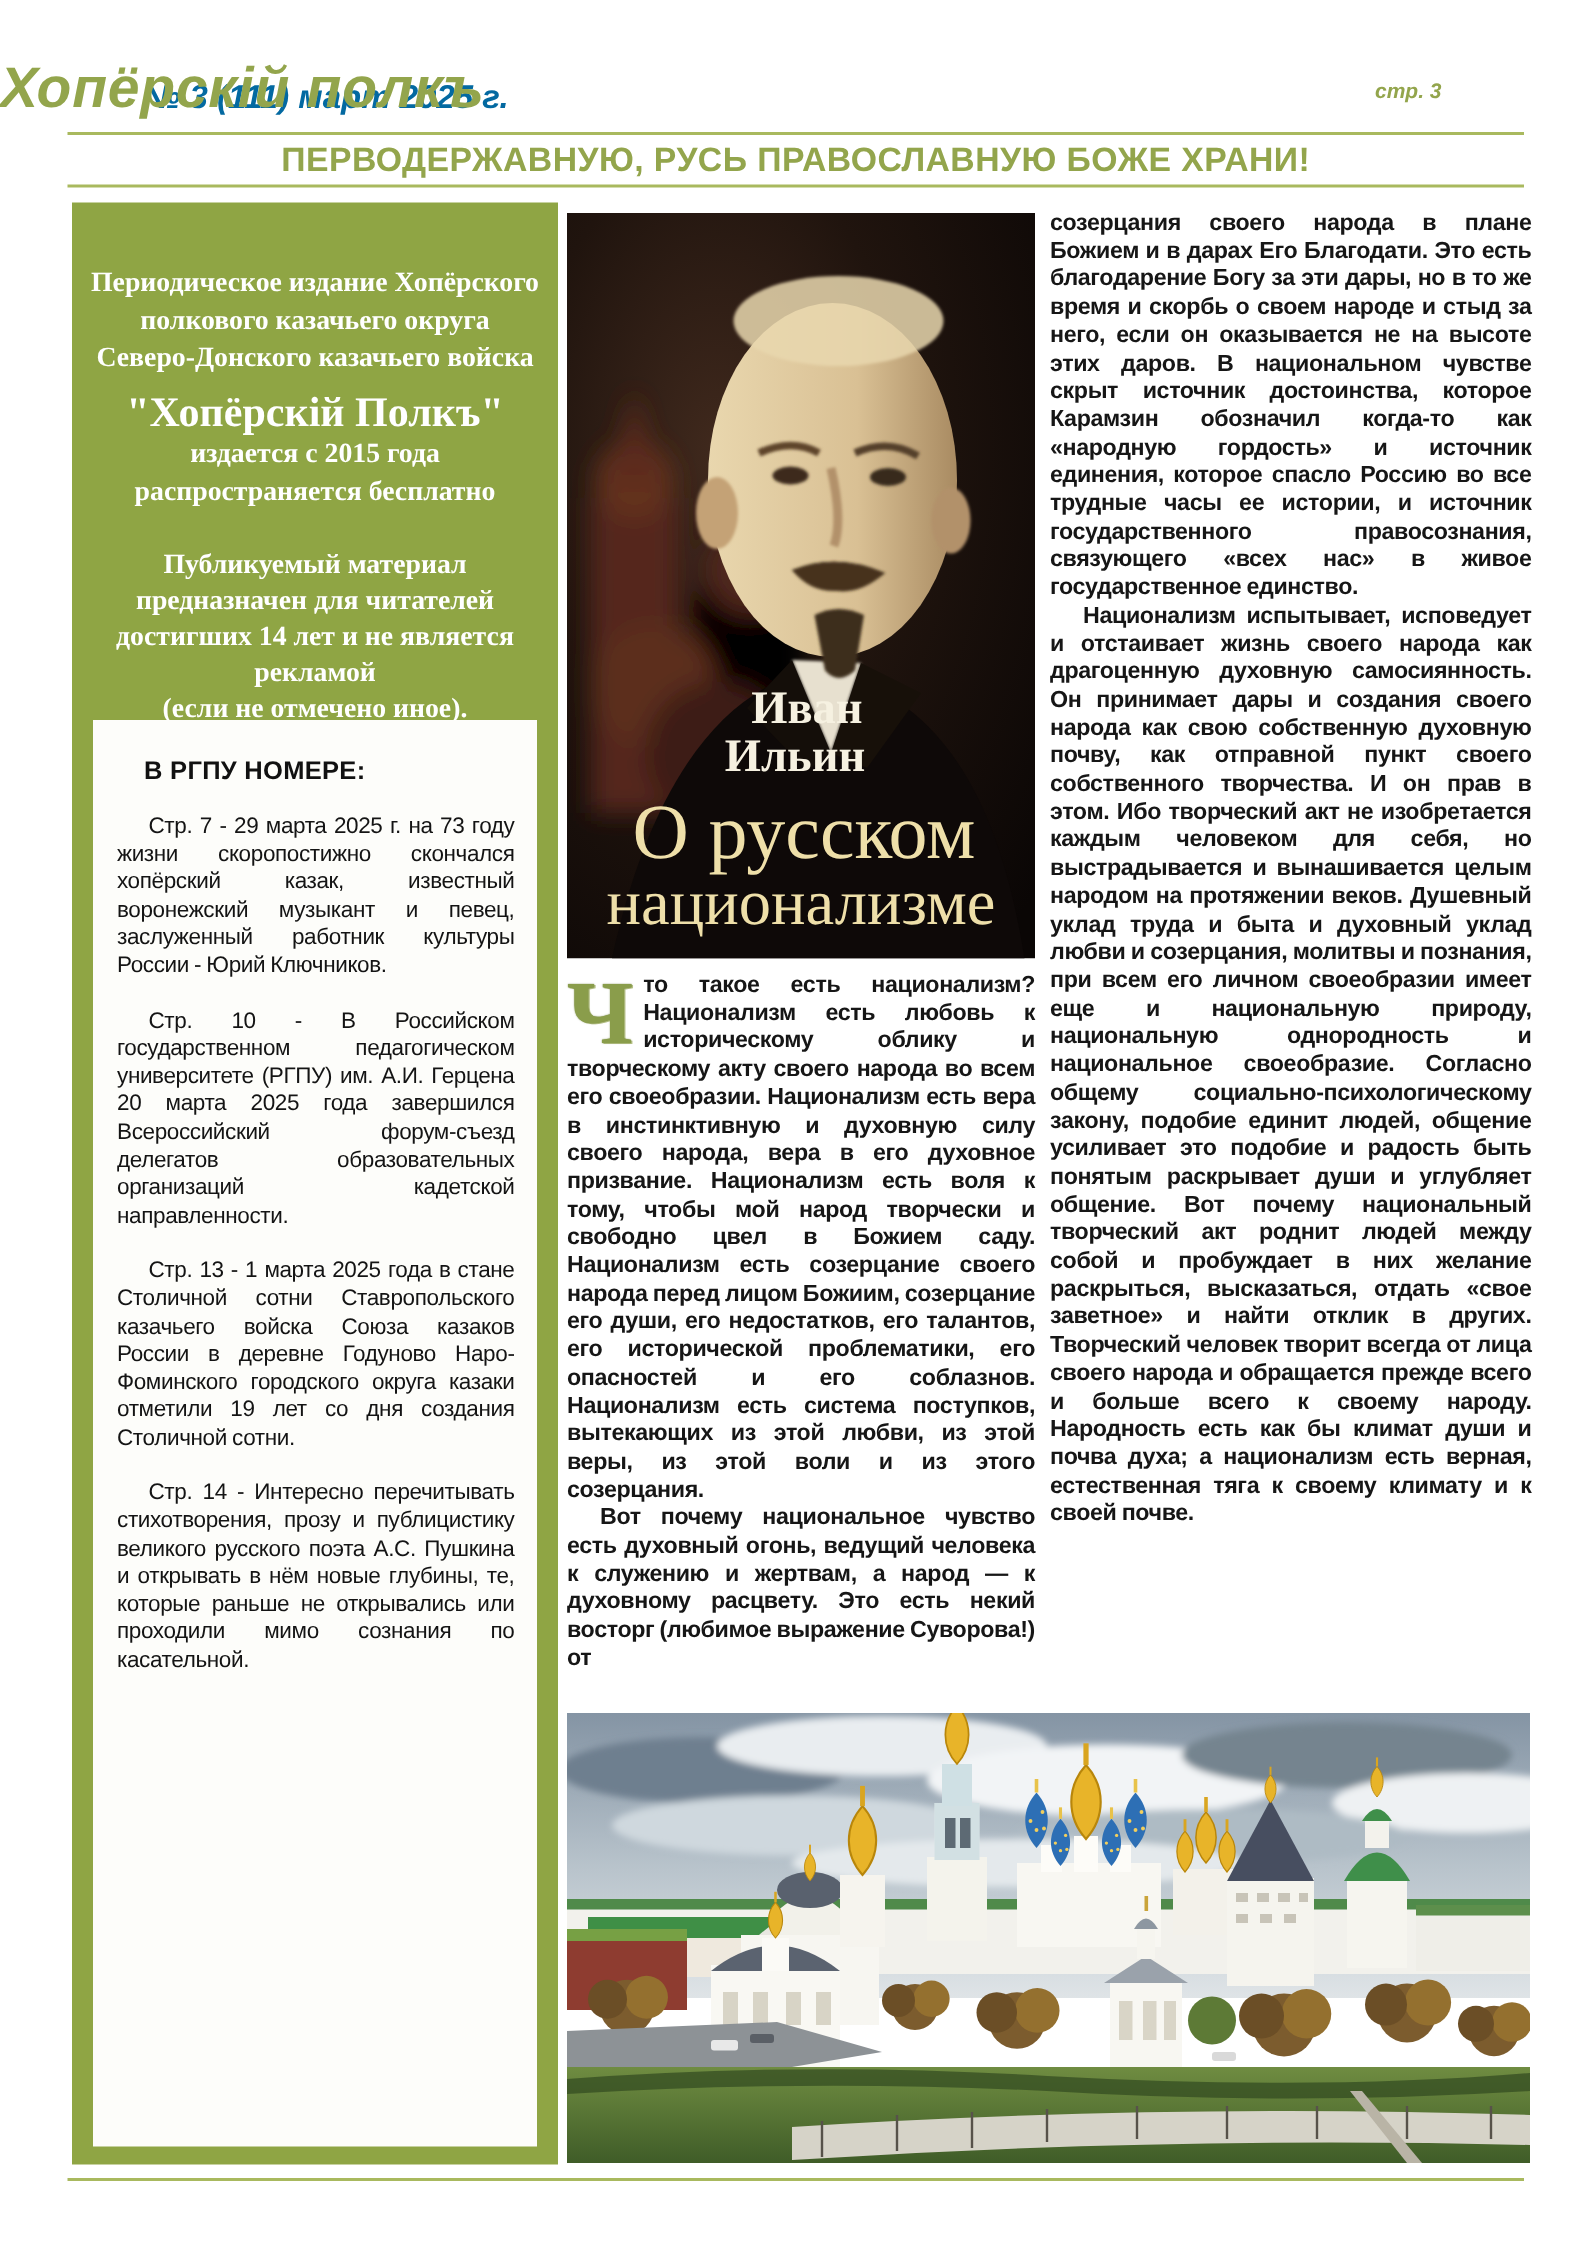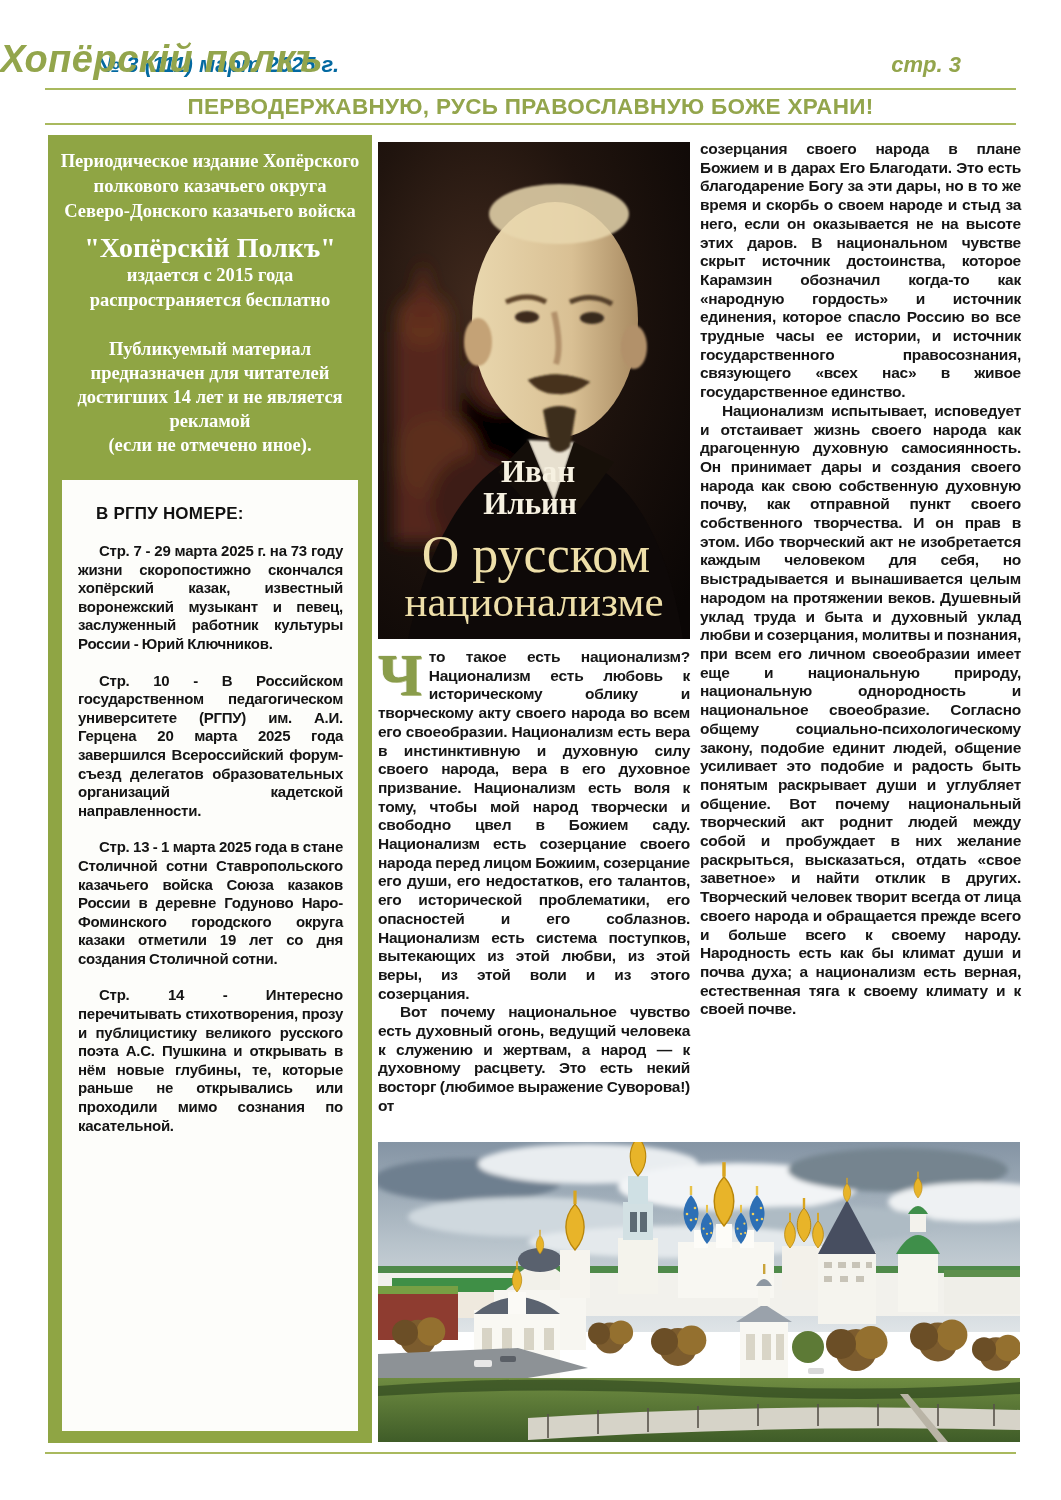--- a/index.html
+++ b/index.html
@@ -3,36 +3,36 @@
 <meta charset="utf-8">
 <style>
   html,body{margin:0;padding:0;}
   body{
     width:1061px;height:1500px;position:relative;background:#ffffff;
     font-family:"Liberation Sans",sans-serif;overflow:hidden;
   }
   
   .hdr-issue{position:absolute;left:95px;top:52px;font-size:22px;font-weight:bold;font-style:italic;color:#0369a1;}
   .hdr-mast{position:absolute;left:0;right:0;top:38px;text-align:left;font-size:38px;font-weight:bold;font-style:italic;color:#93a54c;letter-spacing:0.5px;}
-  .hdr-page{position:absolute;right:100px;top:52px;font-size:22px;font-weight:bold;font-style:italic;color:#93a54c;}
+  .hdr-page{position:absolute;right:100px;top:52px;font-size:14px;font-weight:bold;font-style:italic;color:#93a54c;}
   .rule{position:absolute;left:45px;right:45px;height:2px;background:#a9b95e;}
   .rule-1{top:88px;}
   .rule-2{top:123px;}
   .rule-bottom{top:1452px;}
   .motto{position:absolute;left:0;right:0;top:94px;text-align:center;font-size:22.5px;font-weight:bold;color:#93a54c;letter-spacing:0.3px;}
   
   .sidebar{position:absolute;left:48px;top:135px;width:324px;height:1308px;background:#8fa544;}
-  .sb-top{color:#ffffff;font-family:"Liberation Serif",serif;font-weight:bold;text-align:center;}
+  .sb-top{color:#ffffff;font-family:"Liberation Serif",serif;font-weight:bold;text-align:center;margin-top:28px;}
   .sb-about{padding:14px 12px 0;font-size:18.5px;line-height:25px;}
   .sb-title{font-size:28px;line-height:30px;margin-top:9px;}
   .sb-sub{font-size:18.5px;line-height:25px;}
   .sb-note{font-size:18.5px;line-height:24px;margin-top:24px;padding:0 6px;}
   .toc-box{position:absolute;left:14px;right:14px;top:345px;bottom:12px;background:#fdfdfa;}
   .toc-head{font-size:17px;font-weight:bold;color:#111;margin:24px 16px 0 34px;letter-spacing:0.2px;}
-  .toc-item{font-size:15px;font-weight:bold;color:#141414;line-height:18.6px;text-align:justify;
+  .toc-item{font-size:15px;font-weight:normal;color:#141414;line-height:18.6px;text-align:justify;
             margin:18px 15px 0 16px;text-indent:21px;letter-spacing:-0.25px;word-spacing:-0.5px;}
   
   .col{position:absolute;font-size:15.5px;font-weight:bold;color:#161616;line-height:18.7px;
        text-align:justify;letter-spacing:-0.25px;word-spacing:-0.6px;}
   .col-mid{left:378px;width:312px;top:648px;}
   .col-right{left:700px;width:321px;top:140px;}
   .col p{margin:0;text-indent:22px;}
   .col p.noindent{text-indent:0;}
   .col p.lead{text-indent:0;}
   .dropcap{float:left;font-family:"Liberation Serif",serif;font-weight:bold;font-size:60px;line-height:50px;

